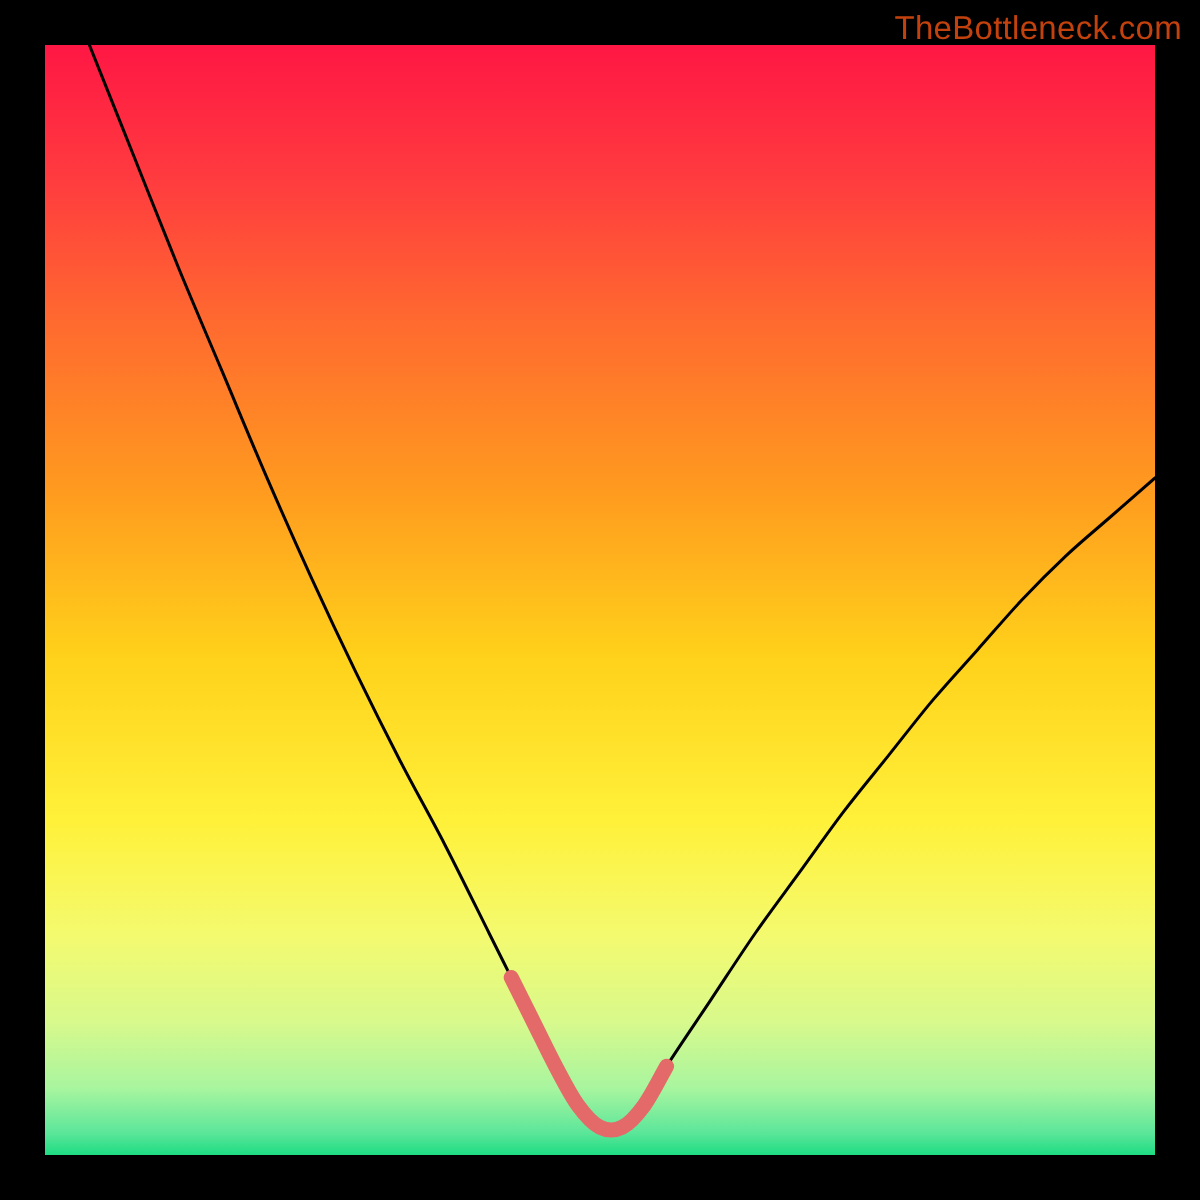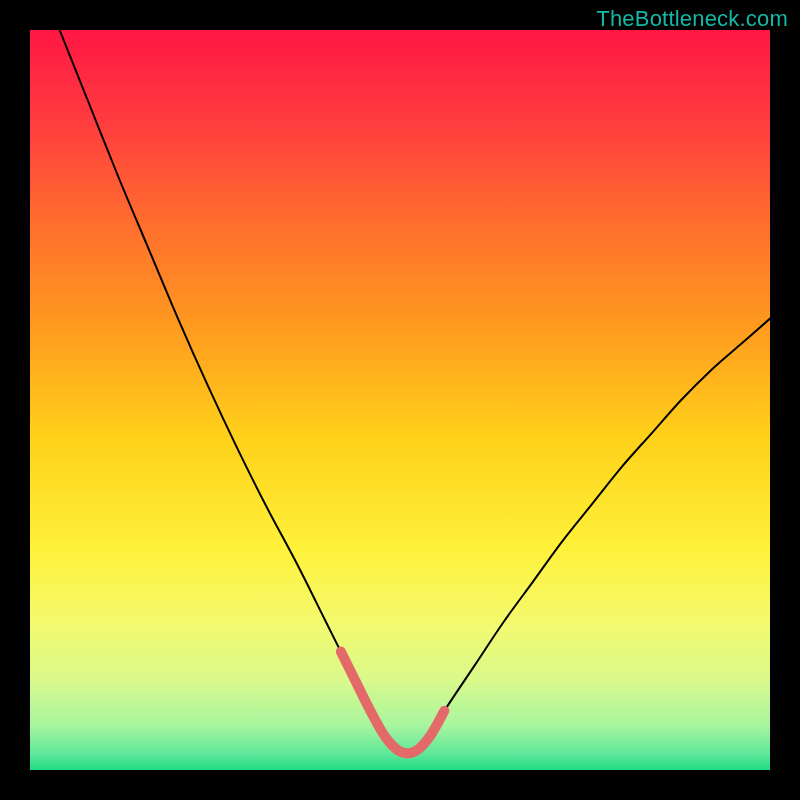--- a/index.html
+++ b/index.html
@@ -24,21 +24,21 @@
     left: 30px;
     top: 30px;
     width: 740px;
     height: 740px;
     overflow: hidden;
   }
   .watermark {
     position: absolute;
     top: 6px;
     right: 12px;
-    color: #14b8a6;
+    color: #c2410c;
     font-size: 22px;
     font-weight: 500;
     letter-spacing: 0.2px;
     z-index: 10;
   }
   svg.curve {
     position: absolute;
     left: 0;
     top: 0;
     width: 740px;

